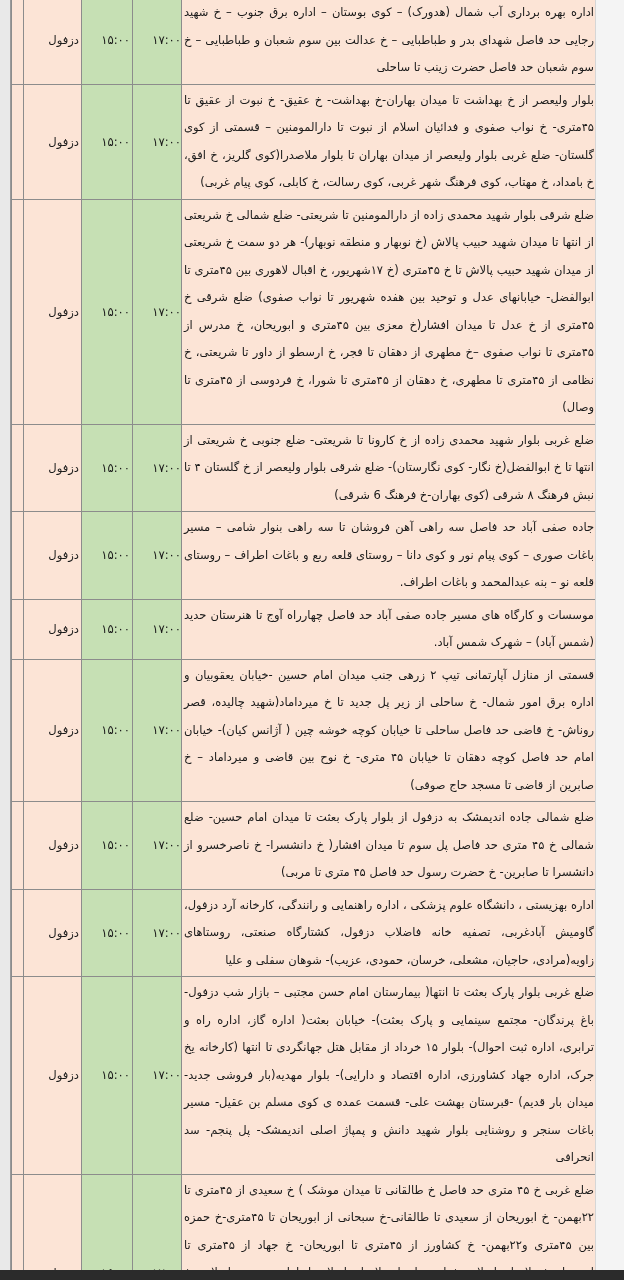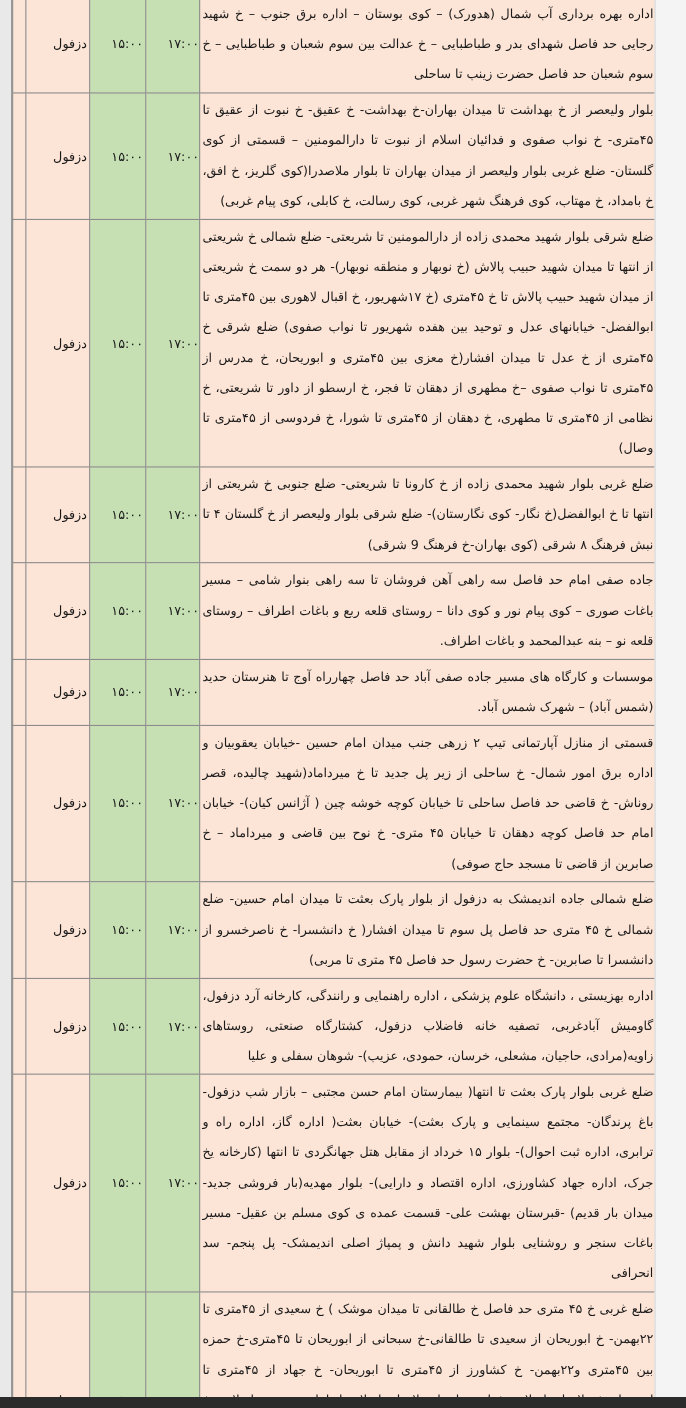--- a/index.html
+++ b/index.html
@@ -65,28 +65,28 @@
           <td class="city">دزفول</td>
           <td class="start">۱۵:۰۰</td>
           <td class="end">۱۷:۰۰</td>
           <td class="desc">ضلع شرقی بلوار شهید محمدی زاده از دارالمومنین تا شریعتی- ضلع شمالی خ شریعتی از انتها تا میدان شهید حبیب پالاش (خ نوبهار و منطقه نوبهار)- هر دو سمت خ شریعتی از میدان شهید حبیب پالاش تا خ ۴۵متری (خ ۱۷شهریور، خ اقبال لاهوری بین ۴۵متری تا ابوالفضل- خیابانهای عدل و توحید بین هفده شهریور تا نواب صفوی) ضلع شرقی خ ۴۵متری از خ عدل تا میدان افشار(خ معزی بین ۴۵متری و ابوریحان، خ مدرس از ۴۵متری تا نواب صفوی –خ مطهری از دهقان تا فجر، خ ارسطو از داور تا شریعتی، خ نظامی از ۴۵متری تا مطهری، خ دهقان از ۴۵متری تا شورا، خ فردوسی از ۴۵متری تا وصال)</td>
         </tr>
         <tr style="height: 72px;">
           <td class="blank"></td>
           <td class="city">دزفول</td>
           <td class="start">۱۵:۰۰</td>
           <td class="end">۱۷:۰۰</td>
-          <td class="desc">ضلع غربی بلوار شهید محمدی زاده از خ کارونا تا شریعتی- ضلع جنوبی خ شریعتی از انتها تا خ ابوالفضل(خ نگار- کوی نگارستان)- ضلع شرقی بلوار ولیعصر از خ گلستان ۴ تا نبش فرهنگ ۸ شرقی (کوی بهاران-خ فرهنگ 9 شرقی)</td>
+          <td class="desc">ضلع غربی بلوار شهید محمدی زاده از خ کارونا تا شریعتی- ضلع جنوبی خ شریعتی از انتها تا خ ابوالفضل(خ نگار- کوی نگارستان)- ضلع شرقی بلوار ولیعصر از خ گلستان ۴ تا نبش فرهنگ ۸ شرقی (کوی بهاران-خ فرهنگ 6 شرقی)</td>
         </tr>
         <tr style="height: 45px;">
           <td class="blank"></td>
           <td class="city">دزفول</td>
           <td class="start">۱۵:۰۰</td>
           <td class="end">۱۷:۰۰</td>
-          <td class="desc">جاده صفی امام حد فاصل سه راهی آهن فروشان تا سه راهی بنوار شامی – مسیر باغات صوری – کوی پیام نور و کوی دانا – روستای قلعه ربع و باغات اطراف – روستای قلعه نو – بنه عبدالمحمد و باغات اطراف.</td>
+          <td class="desc">جاده صفی آباد حد فاصل سه راهی آهن فروشان تا سه راهی بنوار شامی – مسیر باغات صوری – کوی پیام نور و کوی دانا – روستای قلعه ربع و باغات اطراف – روستای قلعه نو – بنه عبدالمحمد و باغات اطراف.</td>
         </tr>
         <tr style="height: 52px;">
           <td class="blank"></td>
           <td class="city">دزفول</td>
           <td class="start">۱۵:۰۰</td>
           <td class="end">۱۷:۰۰</td>
           <td class="desc">موسسات و کارگاه های مسیر جاده صفی آباد حد فاصل چهارراه آوج تا هنرستان حدید (شمس آباد) – شهرک شمس آباد.</td>
         </tr>
         <tr style="height: 83px;">
           <td class="blank"></td>

